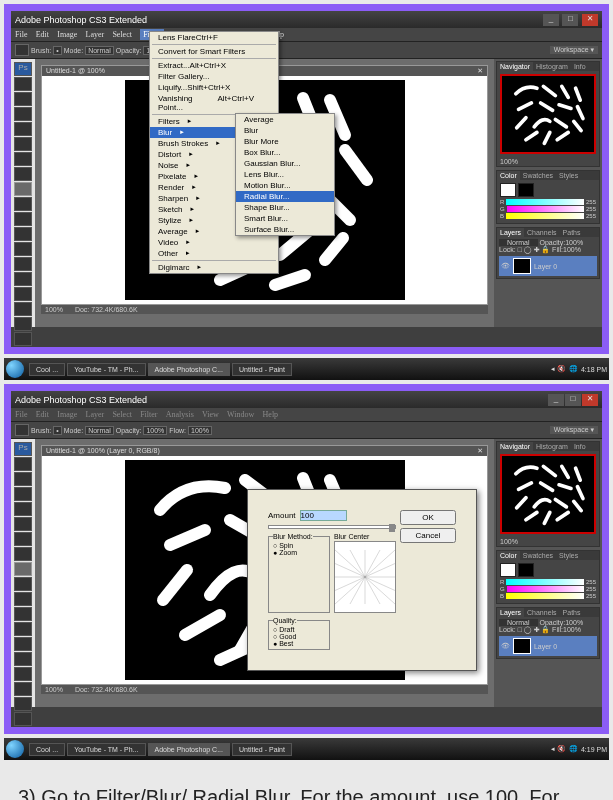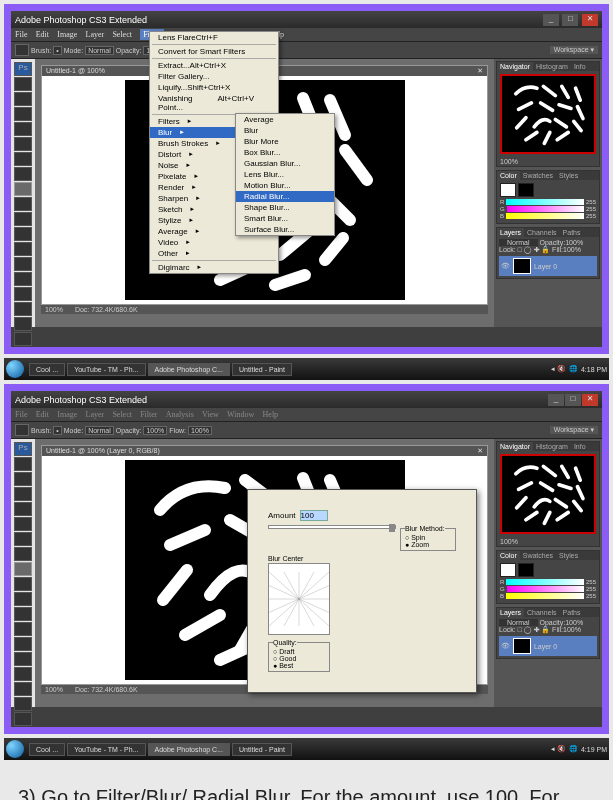--- a/index.html
+++ b/index.html
@@ -51,21 +51,21 @@
 .taskbar { background: linear-gradient(#3a3a3a,#111); height: 22px; display: flex; align-items: center; padding: 0 2px; font-size: 7px; color: #ddd; margin: 0 4px; }
 .startorb { width: 18px; height: 18px; border-radius: 50%; background: radial-gradient(circle at 30% 30%, #7fd4ff, #0a5a9e); margin-right: 4px; }
 .taskbtn { background: #333; padding: 2px 6px; margin: 0 1px; border: 1px solid #555; display: flex; align-items: center; gap: 2px; }
 .taskbtn.act { background: #555; }
 .tray { margin-left: auto; display: flex; gap: 3px; align-items: center; }
 .dialog { position: absolute; top: 98px; left: 236px; width: 230px; background: #ece9d8; border: 1px solid #555; box-shadow: 2px 2px 6px rgba(0,0,0,.5); z-index: 10; font-size: 8px; }
 .dialog .dlgtitle { background: linear-gradient(#444,#222); color: #fff; padding: 2px 4px; display: flex; justify-content: space-between; font-size: 8px; }
 .dialog .dlgtitle .x { background: #c0392b; color: #fff; width: 22px; text-align: center; font-size: 7px; }
 .dialog .dlgbody { padding: 20px; display: grid; grid-template-columns: 1fr 1fr 56px; gap: 4px; }
 .dialog .amount { grid-column: 1/3; display: flex; align-items: center; gap: 4px; }
-.dialog .amount input { width: 28px; font-size: 8px; background: #b8d8ff; border: 1px solid #7a9; }
+.dialog .amount input { width: 47px; font-size: 8px; background: #b8d8ff; border: 1px solid #7a9; }
 .dialog .slider { grid-column: 1/3; height: 4px; background: #fff; border: 1px solid #888; position: relative; }
 .dialog .slider .thumb { position: absolute; right: 0; top: -2px; width: 6px; height: 8px; background: #888; }
 .dialog .btns { grid-column: 3; grid-row: 1/5; display: flex; flex-direction: column; gap: 3px; }
 .dialog .btns button { font-size: 8px; padding: 1px 2px; }
 .dialog fieldset { border: 1px solid #888; padding: 2px 4px; font-size: 7px; }
 .dialog fieldset legend { font-size: 7px; }
 .dialog label { display: block; }
 .dialog .center { grid-row: 3/5; background: #fff; border: 1px solid #888; height: 72px; position: relative; }
 .dialog .center svg { width: 100%; height: 100%; }
 .caption { padding: 24px 18px; font-size: 20px; color: #222; line-height: 1.35; background: #e9e9e9; }
@@ -537,20 +537,24 @@
         </div>
       </div>
     </div>
   </div>
 
   <div class="dialog">
     <div class="dlgbody">
       <div class="amount">
         <span>Amount</span>
         <input value="100" style="">
+      </div>
+      <div class="btns">
+        <button>OK</button>
+        <button>Cancel</button>
       </div>
       <div class="slider">
           <div class="thumb"></div>
         </div>
       <fieldset>
         <legend>Blur Method:</legend>
         <label>○ <span>Spin</span></label>
         <label>● <span>Zoom</span></label>
       </fieldset>
       <div>

